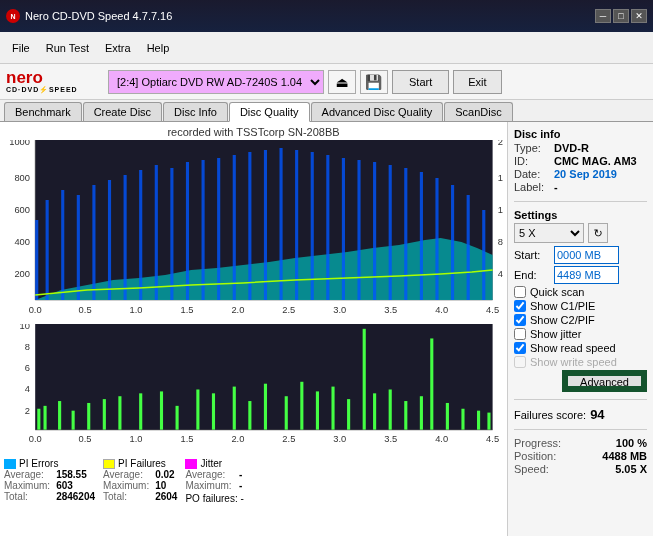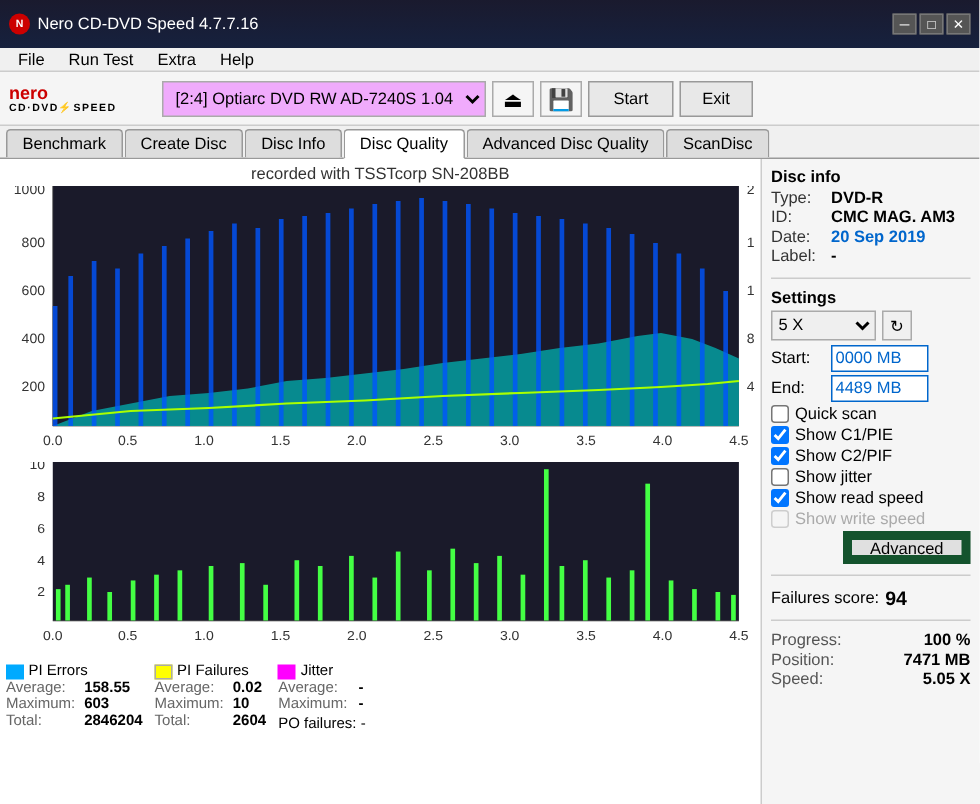--- a/index.html
+++ b/index.html
@@ -41,21 +41,21 @@
       border: 1px solid #777;
       color: white;
       font-size: 9px;
       display: flex; align-items: center; justify-content: center;
       cursor: pointer;
     }
 
     
     .menu-bar {
       background: #f0f0f0;
-      height: 16px;
+      height: 32px;
       display: flex;
       align-items: center;
       padding: 0 4px;
       border-bottom: 1px solid #ccc;
       font-size: 11px;
     }
     .menu-item {
       padding: 2px 8px;
       cursor: pointer;
     }
@@ -74,21 +74,21 @@
       width: 90px;
       height: 30px;
       display: flex;
       flex-direction: column;
       align-items: flex-start;
       justify-content: center;
       margin-right: 8px;
     }
     .nero-text {
       color: #cc0000;
-      font-size: 12px;
+      font-size: 17px;
       font-weight: bold;
       line-height: 1;
     }
     .nero-sub {
       color: #000;
       font-size: 7px;
       letter-spacing: 1px;
       font-weight: bold;
     }
     .drive-select {
@@ -609,21 +609,21 @@
 
     <div class="divider"></div>
 
     <div class="progress-section">
       <div class="progress-row">
         <span class="progress-label">Progress:</span>
         <span class="progress-value">100 %</span>
       </div>
       <div class="progress-row">
         <span class="progress-label">Position:</span>
-        <span class="progress-value">7471 MB</span>
+        <span class="progress-value">4488 MB</span>
       </div>
       <div class="progress-row">
         <span class="progress-label">Speed:</span>
         <span class="progress-value">5.05 X</span>
       </div>
     </div>
 
   </div>
 </div>
 

